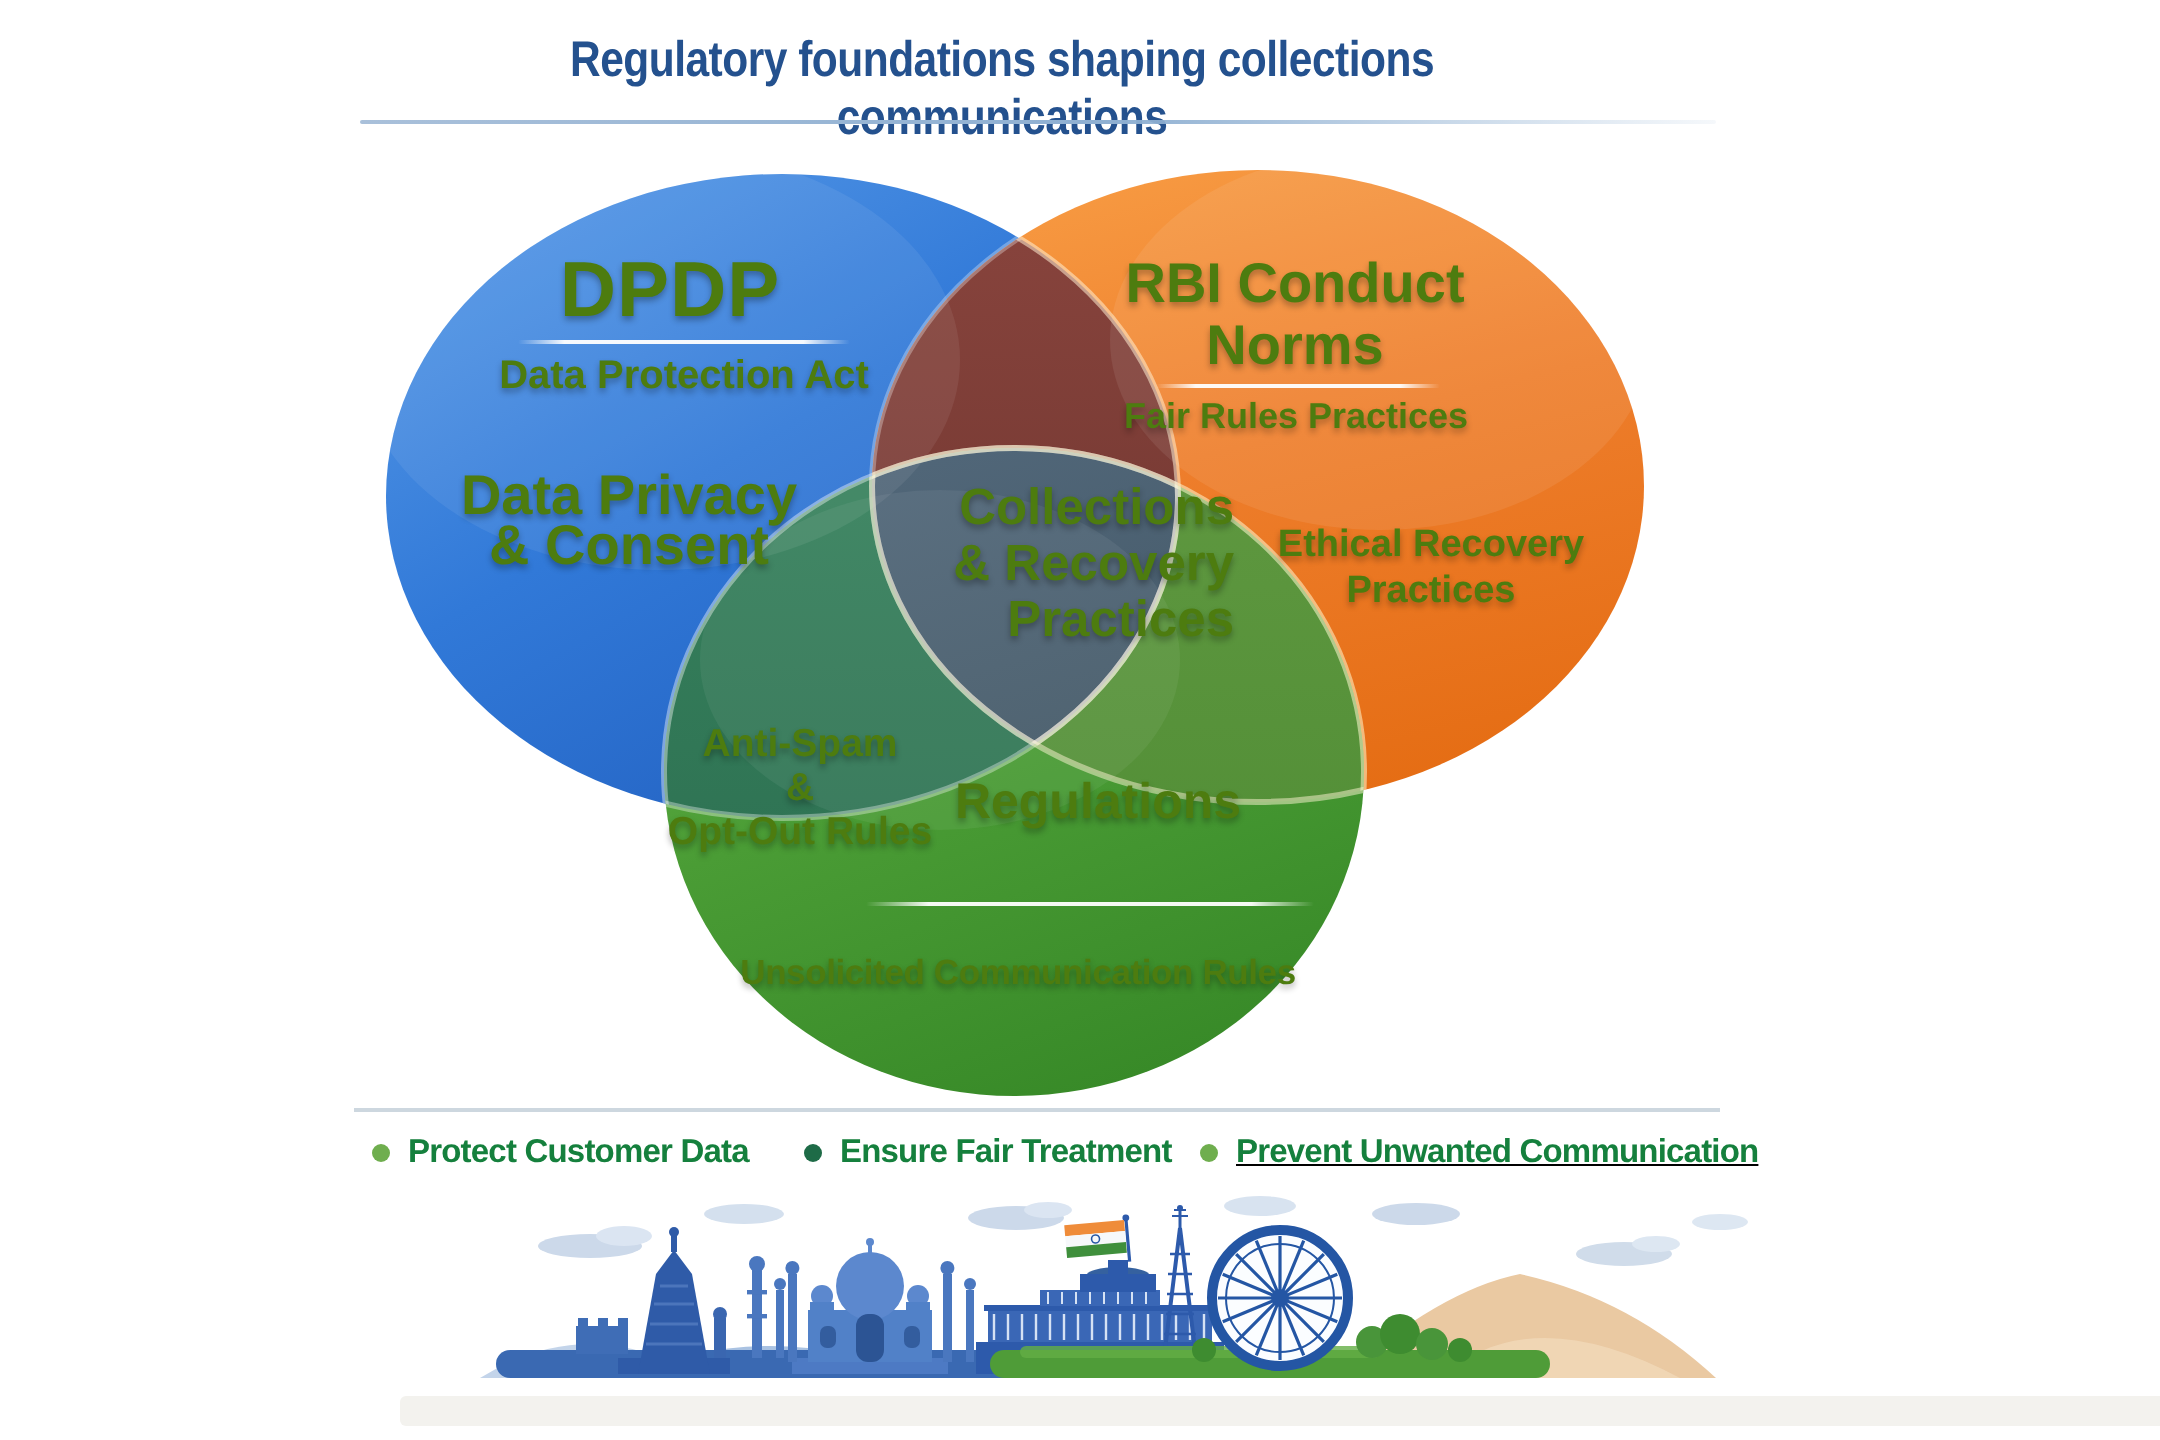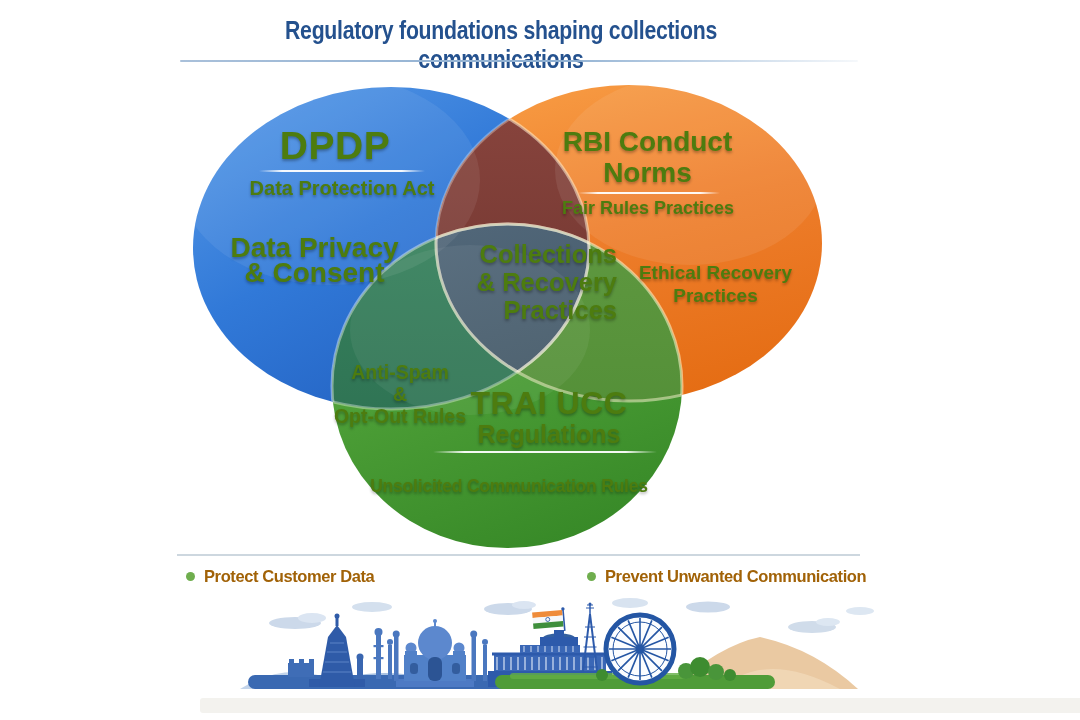--- a/index.html
+++ b/index.html
@@ -27,22 +27,22 @@
   .center-label{left:442px;top:240px;width:175px;font-size:25.5px;line-height:28px;text-align:right;}
   .trai-anti{left:316px;top:361px;width:168px;font-size:19.5px;line-height:22px;}
   .trai-title{left:437px;top:387px;width:224px;}
   .trai-title .l1{font-size:32px;line-height:33px;letter-spacing:.5px;}
   .trai-title .l2{font-size:25px;line-height:28px;}
   .trai-rule{left:433px;top:451px;width:224px;}
   .trai-sub{left:353px;top:460px;width:312px;font-size:17.5px;letter-spacing:-0.2px;margin-top:16px;}
   .legend-divider{position:absolute;left:177px;top:554px;width:683px;height:2px;background:#cdd7df;}
   .legend-item{position:absolute;top:567px;display:flex;align-items:center;gap:9px;}
   .legend-item .dot{width:9px;height:9px;border-radius:50%;flex:0 0 auto;}
-  .legend-item .lbl{font-size:16.5px;font-weight:700;color:#a16207;letter-spacing:-0.4px;white-space:nowrap;}
-  .li-0{left:186px;} .li-1{left:402px;} .li-2{left:587px;}
+  .legend-item .lbl{font-size:16.5px;font-weight:700;color:#15803d;letter-spacing:-0.4px;white-space:nowrap;}
+  .li-0{left:186px;} .li-1{left:402px;} .li-2{left:600px;text-decoration:underline;}
   .dot-light{background:#6fae4e;} .dot-dark{background:#1e6b47;}
   .skyline{position:absolute;left:200px;top:597px;}
   .bottom-band{position:absolute;left:200px;top:698px;width:880px;height:15px;background:#f3f2ee;border-radius:3px 0 0 3px;}
 </style>
 </head>
 <body>
 
 <div class="stage">
 
   <div class="title">Regulatory foundations shaping collections communications</div>
@@ -142,30 +142,33 @@
     <span>&amp; Recovery</span>
     <span>Practices</span>
   </div>
 
   <div class="t trai-anti">
     <span>Anti-Spam</span>
     <span>&amp;</span>
     <span>Opt-Out Rules</span>
   </div>
   <div class="t trai-title">
-    <span class="l1">TRAI UCC</span>
     <span class="l2">Regulations</span>
   </div>
   <div class="rule-w trai-rule"></div>
   <div class="t trai-sub">Unsolicited Communication Rules</div>
 
   <div class="legend-divider"></div>
   <div class="legend-item li-0">
     <span class="dot dot-light"></span>
     <span class="lbl">Protect Customer Data</span>
+  </div>
+  <div class="legend-item li-1">
+    <span class="dot dot-dark"></span>
+    <span class="lbl">Ensure Fair Treatment</span>
   </div>
   <div class="legend-item li-2">
     <span class="dot dot-light"></span>
     <span class="lbl">Prevent Unwanted Communication</span>
   </div>
 
   <svg class="skyline" width="680" height="106" viewBox="0 0 680 106">
 
     <g fill="#ccd9ea">
       <ellipse cx="95" cy="26" rx="26" ry="6"></ellipse>

